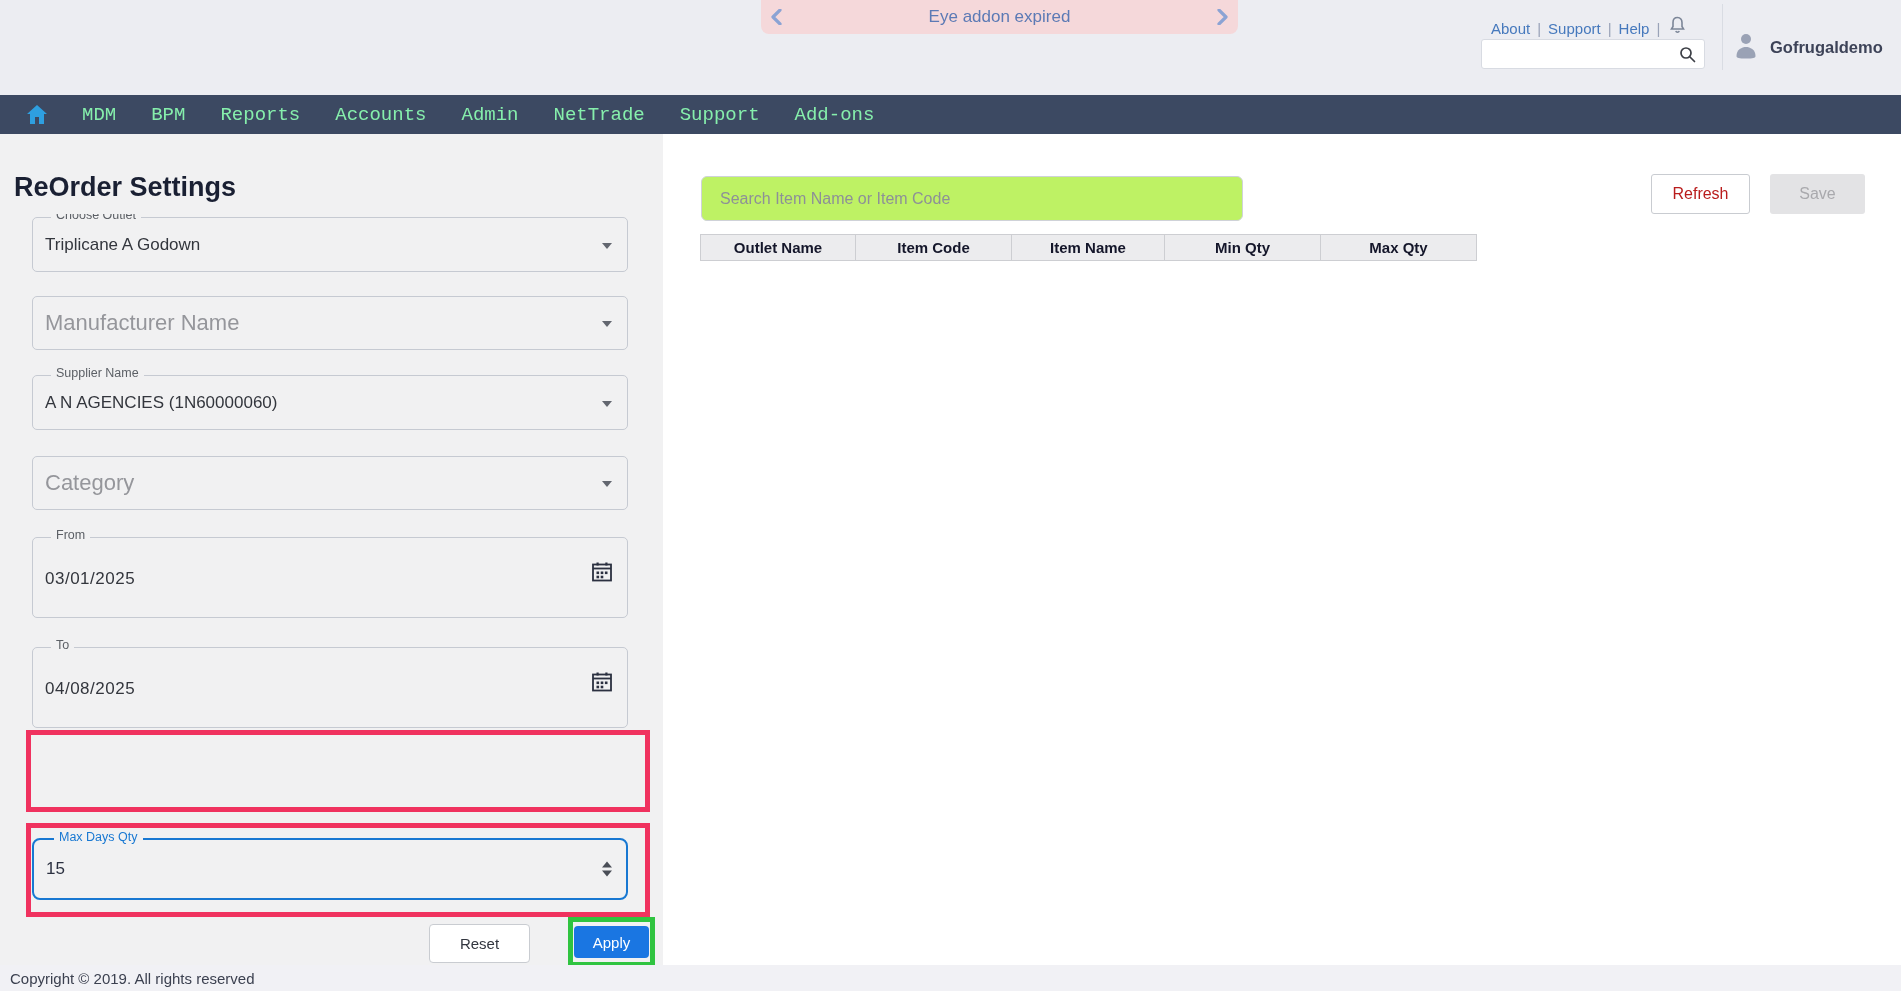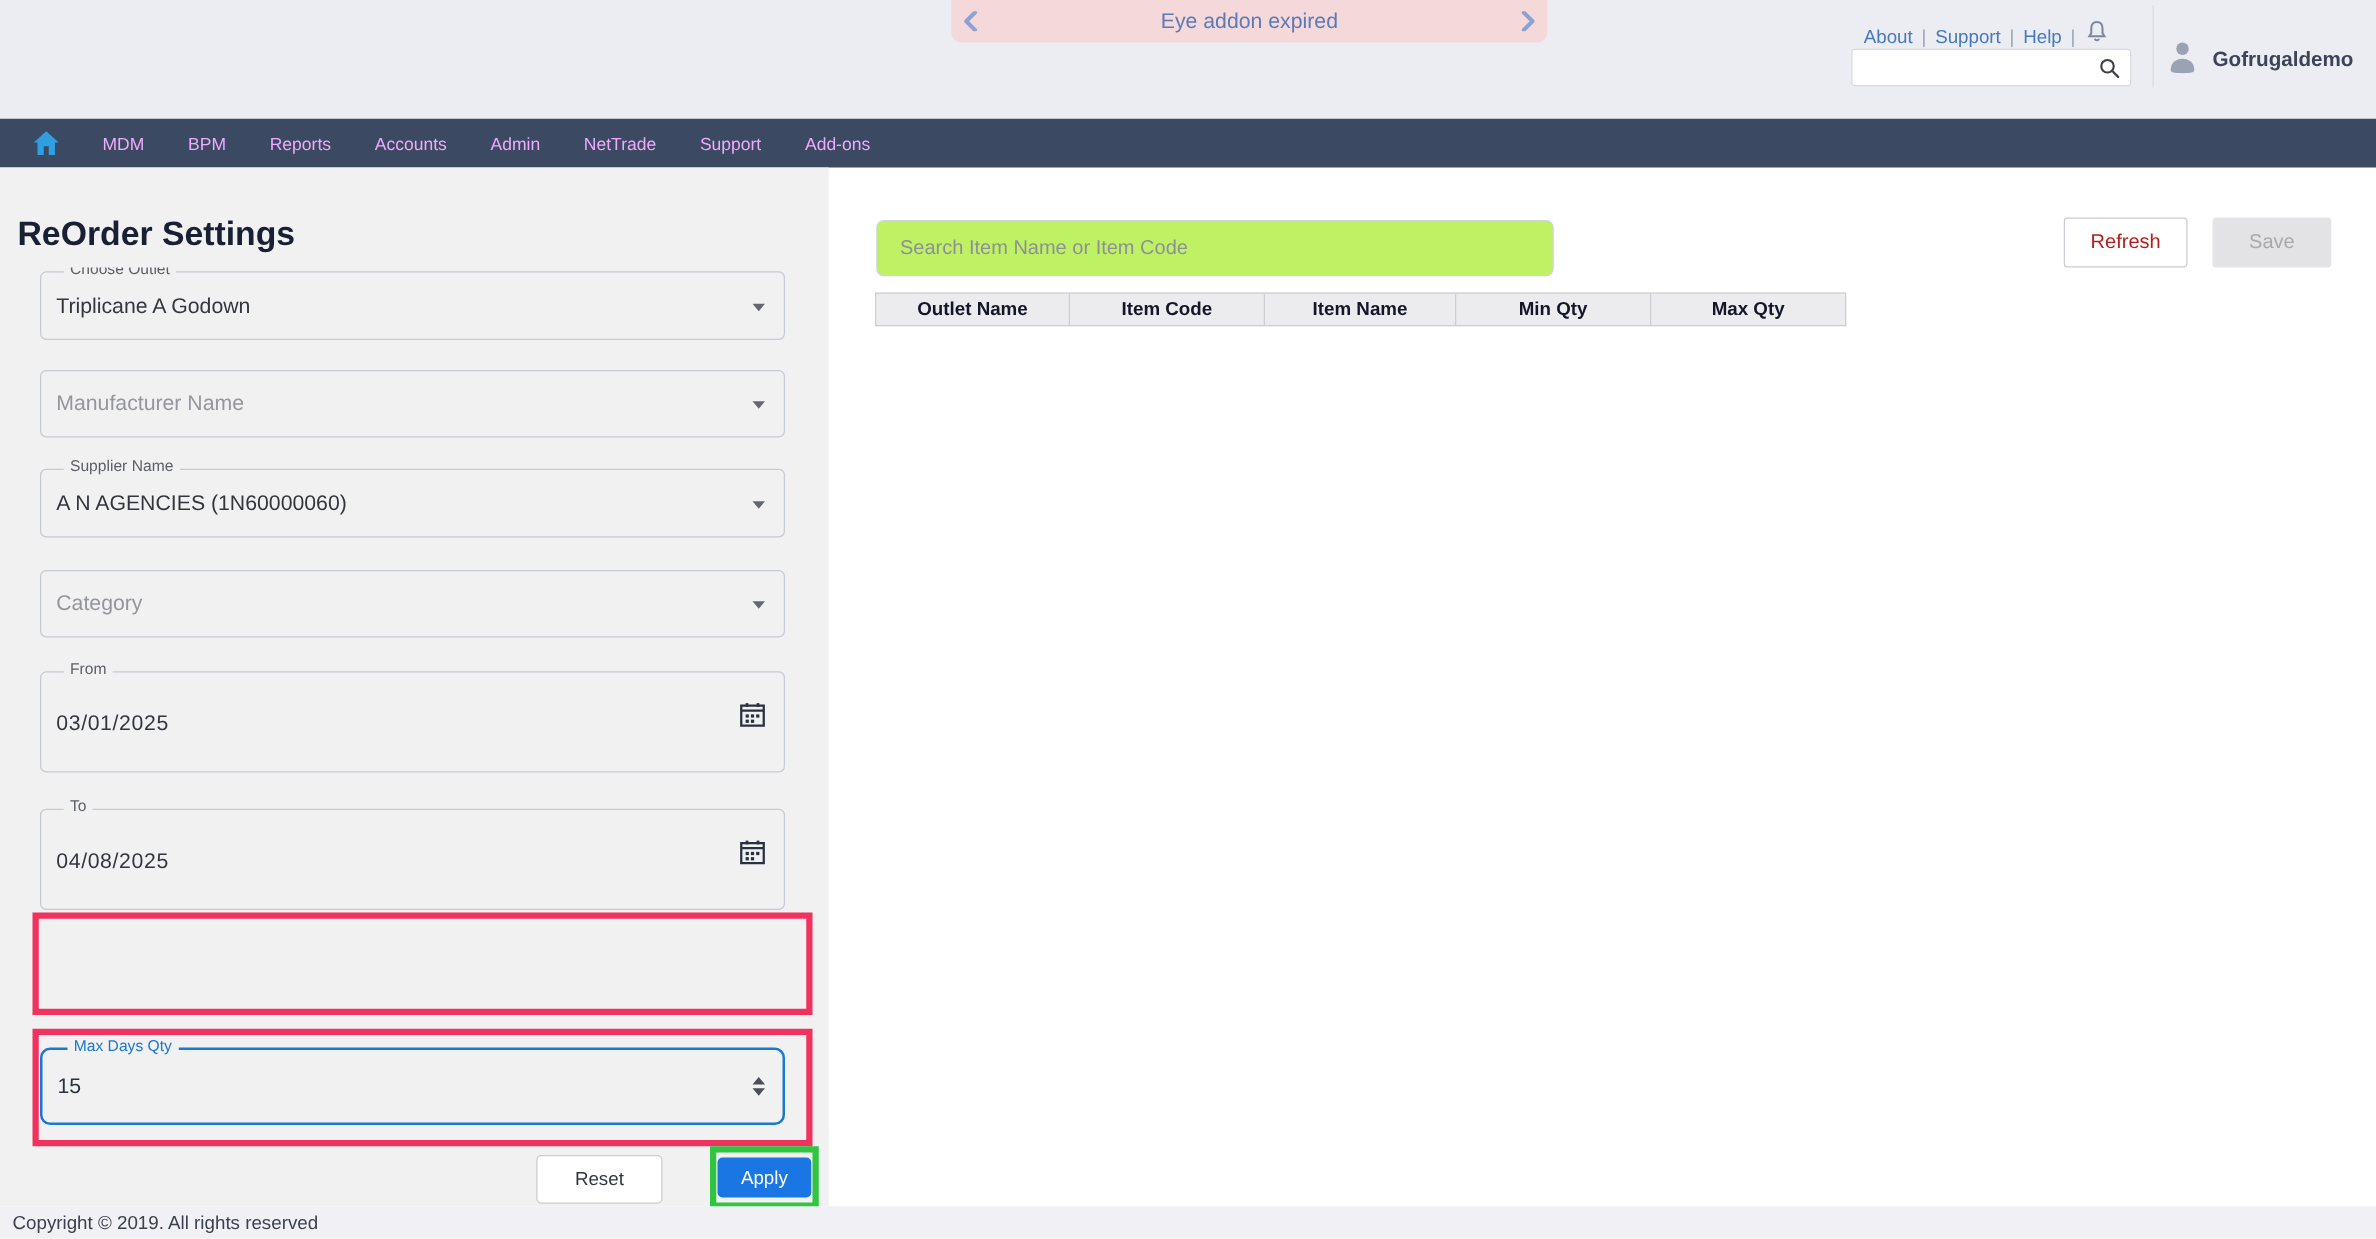--- a/index.html
+++ b/index.html
@@ -35,31 +35,31 @@
   .top-search .mag { position:absolute; right:8px; top:6px; }
 
   .header-divider { position:absolute; left:1722px; top:4px; width:1px; height:66px; background:#d9dce3; }
   .user-chip { position:absolute; left:1734px; top:32px; display:flex; align-items:center; gap:12px; cursor:pointer; }
   .user-name { font-size:16.5px; font-weight:bold; color:#3d4358; }
 
   
   .nav { position:absolute; left:0; top:95px; width:1901px; height:39px; background:#3c4962;
          display:flex; align-items:center; padding-left:27px; gap:35px; }
   .nav-home { display:flex; align-items:center; cursor:pointer; }
-  .nav-item { color:#f0abfc; font-size:14px; cursor:pointer; }
+  .nav-item { color:#86efac; font-size:19px; cursor:pointer;font-family:Liberation Mono, monospace; }
 
   
   .panel { position:absolute; left:0; top:134px; width:663px; height:831px; background:#f1f1f2; }
   .panel-title { position:absolute; left:14px; top:38px; font-size:27px; font-weight:bold; color:#1a2033; }
 
   .field { position:absolute; left:32px; width:596px; border:1px solid #c6cad2; border-radius:5px; background:#f1f1f2; }
   .field .flabel { position:absolute; top:-9px; left:18px; font-size:12.5px; line-height:13px; color:#5c6066;
                    background:#f1f1f2; padding:0 5px; white-space:nowrap; }
   .field .fvalue { position:absolute; left:12px; top:50%; transform:translateY(-50%); font-size:17px; color:#33363d; white-space:nowrap; }
-  .field .fplaceholder { position:absolute; left:12px; top:50%; transform:translateY(-50%); font-size:17px; color:#95969b; white-space:nowrap; }
+  .field .fplaceholder { position:absolute; left:12px; top:50%; transform:translateY(-50%); font-size:22px; color:#95969b; white-space:nowrap; }
   .caret { position:absolute; right:15px; top:50%; margin-top:-2px; width:0; height:0;
            border-left:5px solid transparent; border-right:5px solid transparent; border-top:6px solid #636770; }
   .select { cursor:pointer; }
 
   .f-outlet   { top:83px;  height:55px; }
   .f-outlet .flabel { clip-path: inset(5px 0 0 0); }
   .f-manu     { top:162px; height:54px; }
   .f-supplier { top:241px; height:55px; }
   .f-category { top:322px; height:54px; }
   .f-from     { top:403px; height:81px; }

